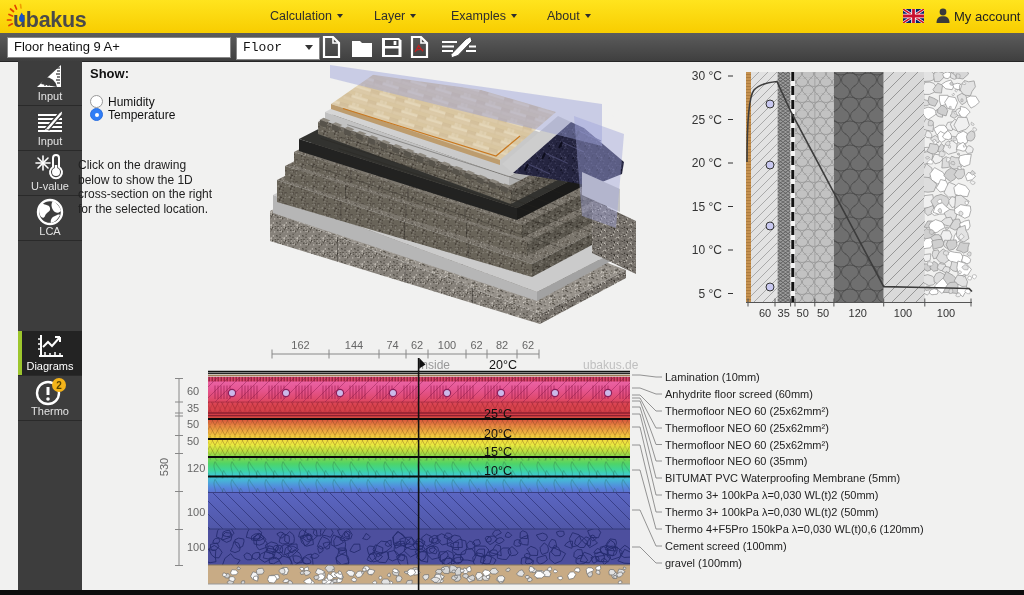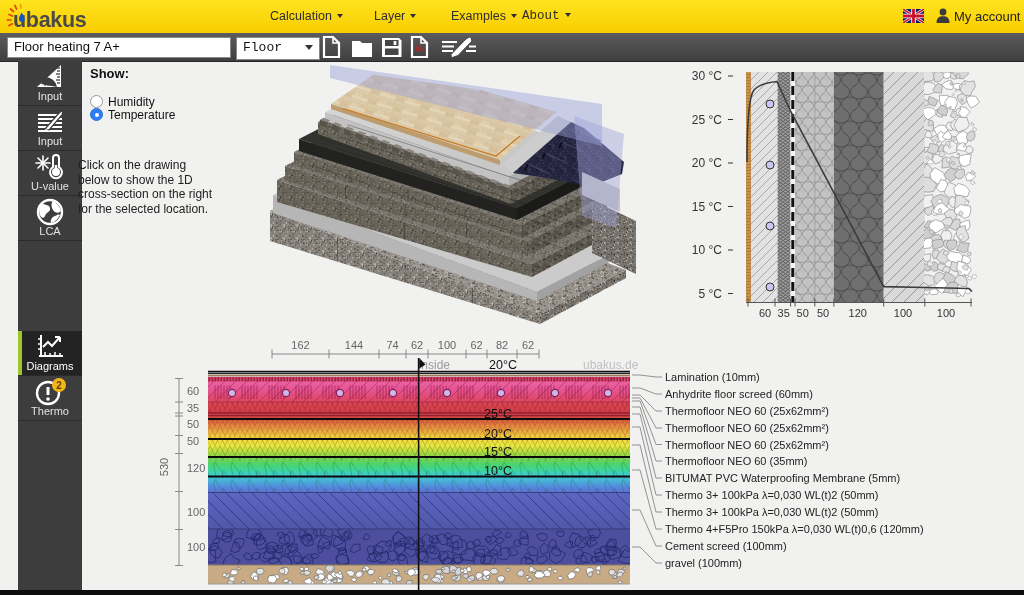--- a/index.html
+++ b/index.html
@@ -41,39 +41,39 @@
         <line x1="9" y1="22.5" x2="12.3" y2="20.8"></line>
       </g>
       <line x1="20.5" y1="1.5" x2="21" y2="5" stroke="#f0a000" stroke-width="1.7" stroke-linecap="round"></line>
       <text x="13" y="24" font-family="Liberation Sans,sans-serif" font-size="21.5" font-weight="bold" fill="#4a4a4a" letter-spacing="-0.3">ubakus</text>
       <path d="M21.7,9.5 C23.4,12.3 24.6,14.2 24.6,16 a2.8,2.9 0 0 1 -5.6,0 C19,14.2 20.1,12.3 21.7,9.5 Z" fill="#1553c8"></path>
     </svg>
   </div>
   <div class="menu" style="left:270px;">Calculation<span class="caret"></span></div>
   <div class="menu" style="left:374px;">Layer<span class="caret"></span></div>
   <div class="menu" style="left:451px;">Examples<span class="caret"></span></div>
-  <div class="menu" style="left:522px;font-family:Liberation Mono, monospace;">About<span class="caret"></span></div>
+  <div class="menu" style="left:547px;">About<span class="caret"></span></div>
   <div id="flag" style="position:absolute;left:903px;top:9px;">
     <svg width="21" height="14" viewBox="0 0 60 40">
       <rect width="60" height="40" fill="#012169"></rect>
       <path d="M0,0 L60,40 M60,0 L0,40" stroke="#fff" stroke-width="8"></path>
       <path d="M0,0 L60,40 M60,0 L0,40" stroke="#C8102E" stroke-width="4.5"></path>
       <path d="M30,0 V40 M0,20 H60" stroke="#fff" stroke-width="13"></path>
       <path d="M30,0 V40 M0,20 H60" stroke="#C8102E" stroke-width="8"></path>
     </svg>
   </div>
   <div id="account" style="position:absolute;left:936px;top:0;height:33px;line-height:33px;font-size:13px;color:#222;">
     <svg width="14" height="15" viewBox="0 0 14 15" style="vertical-align:-2px;margin-right:4px;">
       <circle cx="7" cy="4" r="3.4" fill="#3a3a3a"></circle>
       <path d="M0.5,15 C0.5,10 3,8.2 7,8.2 C11,8.2 13.5,10 13.5,15 Z" fill="#3a3a3a"></path>
     </svg>My account</div>
 </div>
 
 <div id="toolbar">
-  <div id="nameinput">Floor heating 7 A+</div>
+  <div id="nameinput">Floor heating 9 A+</div>
   <div id="floorsel">Floor<span class="sv"></span></div>
   <div id="tbicons" style="position:absolute;left:320px;top:0px;">
     <svg width="160" height="28" viewBox="0 0 160 28">
 
       <path d="M4,4 L13,4 L19,10 L19,24 L4,24 Z" fill="none" stroke="#fff" stroke-width="2.2"></path>
       <path d="M13,4 L13,10 L19,10" fill="none" stroke="#fff" stroke-width="1.6"></path>
 
       <path d="M32,8 L40,8 L42,10 L52,10 L52,24 L32,24 Z" fill="#fff"></path>
 
       <path d="M62,5 L79,5 L81.5,7.5 L81.5,24 L62,24 Z" fill="#fff"></path>

